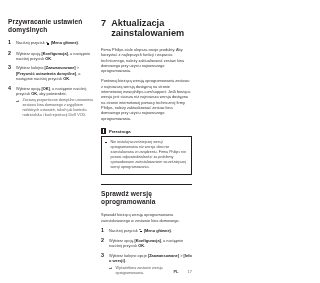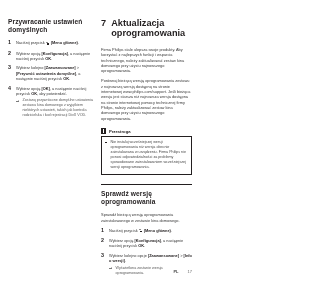--- a/index.html
+++ b/index.html
@@ -241,21 +241,21 @@
         </span>
       </li>
 
     </ol>
   </div>
 
   <div class="col col-right">
 
     <div class="chapter">
       <div class="chapter-num">7</div>
-      <div class="chapter-title">Aktualizacja oprogramowania</div>
+      <div class="chapter-title">Aktualizacja zainstalowaniem</div>
     </div>
 
     <p class="body">Firma Philips stale ulepsza swoje produkty. Aby korzystać z najlepszych funkcji i wsparcia technicznego, należy zaktualizować zestaw kina domowego przy użyciu najnowszego oprogramowania.</p>
     <p class="body">Porównaj bieżącą wersję oprogramowania zestawu z najnowszą wersją dostępną na stronie internetowej www.philips.com/support. Jeśli bieżąca wersja jest starsza niż najnowsza wersja dostępna na stronie internetowej pomocy technicznej firmy Philips, należy zaktualizować zestaw kina domowego przy użyciu najnowszego oprogramowania.</p>
 
     <div class="note">
       <div class="note-head">
         <span class="note-ico"></span>
         <span class="note-title">Przestroga</span>
       </div>

